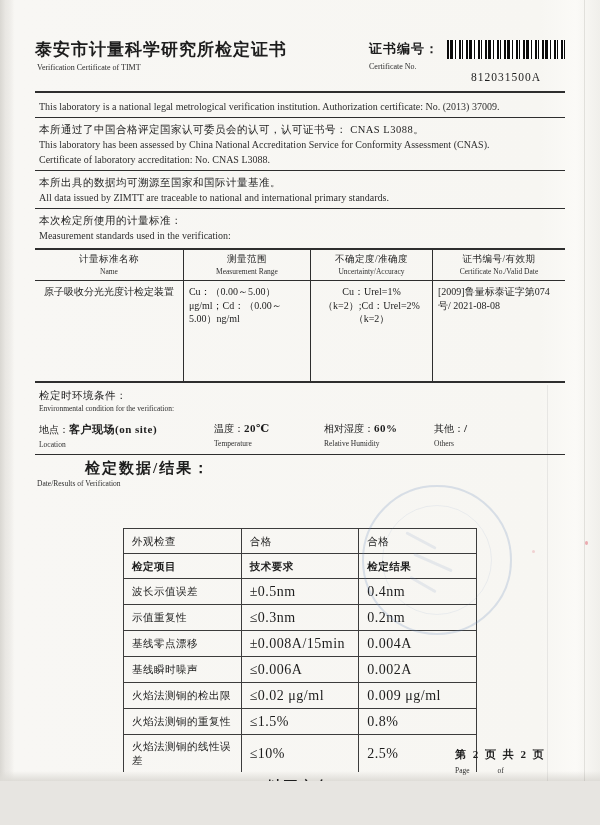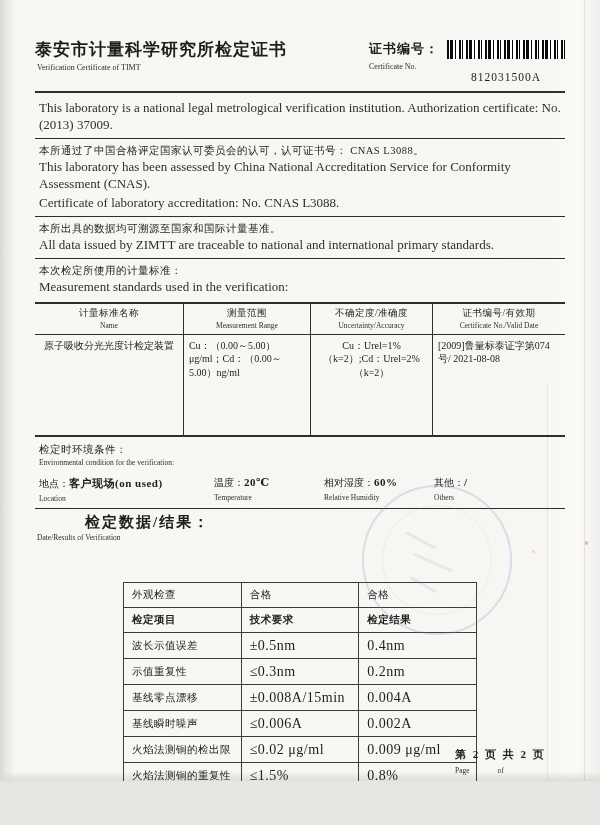--- a/index.html
+++ b/index.html
@@ -34,21 +34,21 @@
   .barcode{width:118px;height:19px;
     background:repeating-linear-gradient(90deg,#0a0a0a 0 2px,#fff 2px 3px,#0a0a0a 3px 6px,#fff 6px 8px,#0a0a0a 8px 9px,#fff 9px 12px,#0a0a0a 12px 14px,#fff 14px 15px,#0a0a0a 15px 16px,#fff 16px 19px);}
   .certno-value{font-size:11.5px;letter-spacing:1px;margin-top:12px;}
 
   .rule{border:none;border-top:2px solid #2e2e2e;margin:0;}
   .rule.thin{border-top-width:1.6px;}
 
   
   .stmt{padding:5px 0 4px 4px;}
   .stmt .cn{font-size:10.5px;letter-spacing:0.5px;line-height:1.25;}
-  .stmt .en{font-size:13px;color:#2e2e2e;margin-top:2px;line-height:1.3;}
+  .stmt .en{font-size:10px;color:#2e2e2e;margin-top:2px;line-height:1.3;}
 
   
   table{border-collapse:collapse;}
   .std-table{width:530px;table-layout:fixed;border-top:2px solid #2e2e2e;border-bottom:2px solid #2e2e2e;margin-top:2px;}
   .std-table th{border-bottom:1.6px solid #2e2e2e;padding:3px 2px 4px;font-weight:normal;}
   .std-table th,.std-table td{vertical-align:top;}
   .std-table .vline{border-right:1.3px solid #2e2e2e;}
   .std-h-cn{font-size:9.5px;letter-spacing:0.5px;}
   .std-h-en{font-size:7.5px;color:#2e2e2e;margin-top:1px;}
   .std-table td{height:92px;font-size:10px;padding:4px 5px;line-height:1.35;}
@@ -196,21 +196,21 @@
       </tr>
     </tbody>
       </table>
 
     <div class="env-title">
       <div class="cn">检定时环境条件：</div>
       <div class="en">Environmental condition for the verification:</div>
     </div>
     <div class="env-row">
       <div class="env-field env-f0">
-        <div class="line1"><span>地点：</span><b>客户现场(on used)</b></div>
+        <div class="line1"><span>地点：</span><b>客户现场(on site)</b></div>
         <div class="line2">Location</div>
       </div>
       <div class="env-field env-f1">
         <div class="line1"><span>温度：</span><b>20℃</b></div>
         <div class="line2">Temperature</div>
       </div>
       <div class="env-field env-f2">
         <div class="line1"><span>相对湿度：</span><b>60%</b></div>
         <div class="line2">Relative Humidity</div>
       </div>

